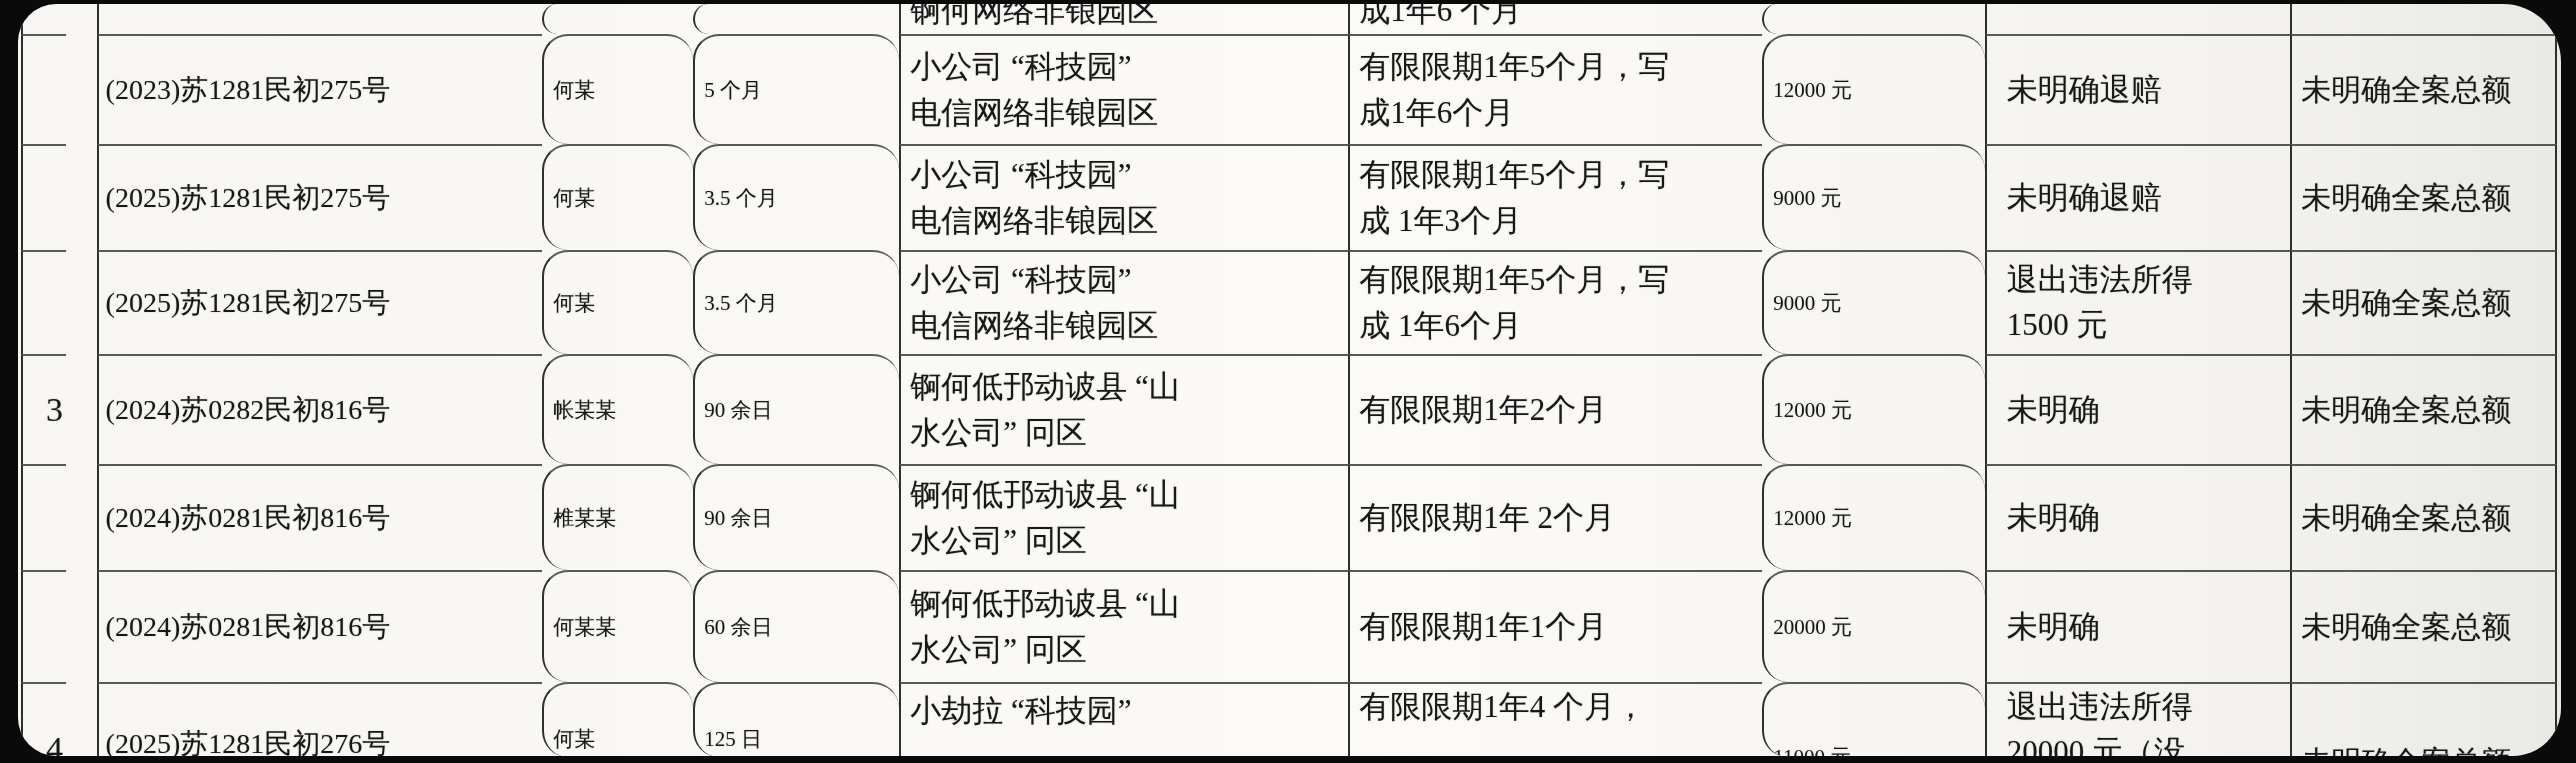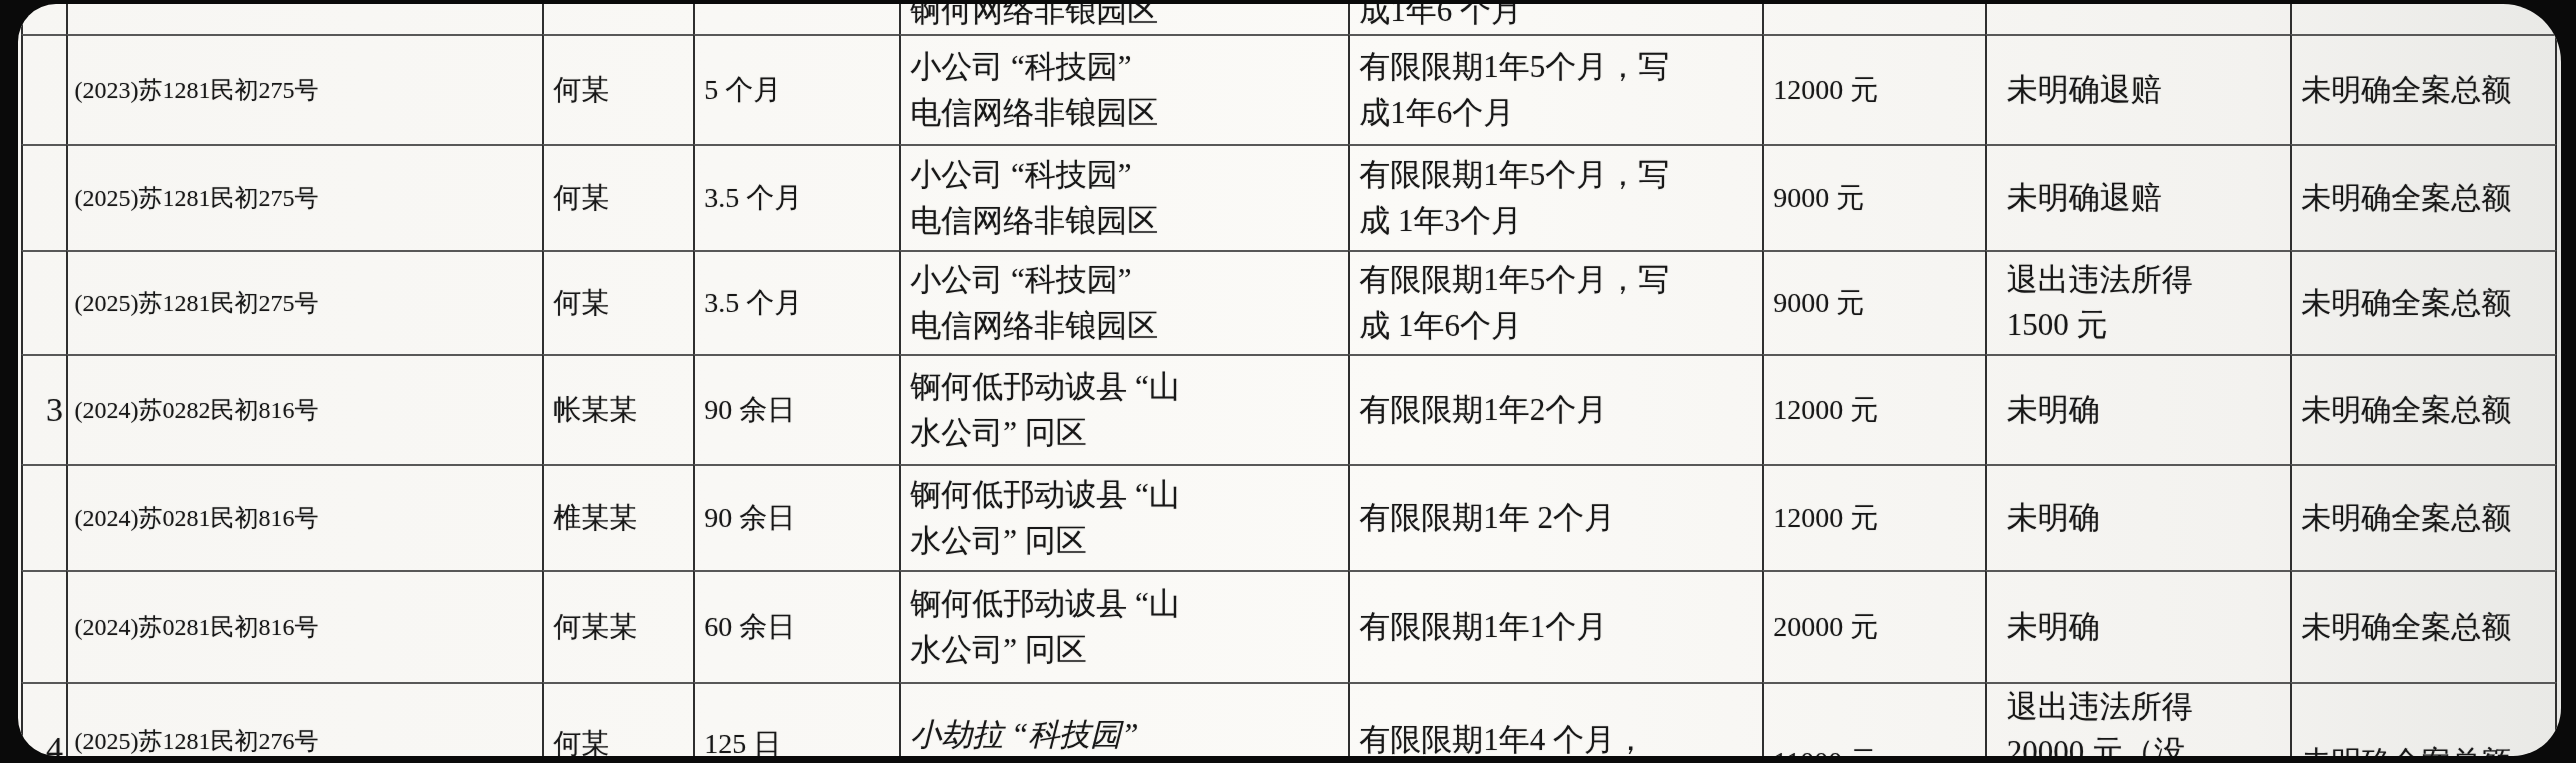--- a/index.html
+++ b/index.html
@@ -22,34 +22,34 @@
     border-top:2.7px solid #585858;
     display:flex;align-items:center;
     padding:0 6.9px 0 9.6px;
     overflow:hidden;
     font-size:31px;line-height:1.45;
     white-space:pre-line;
   }
   .txt{text-shadow:0 0 1.4px rgba(25,25,25,.28);}
   
   .c0{justify-content:flex-end;padding-right:2.7px;font-size:34px;}
-  .c1{font-size:24px;padding-left:6.9px;}
-  .c2,.c3,.c6{font-size:28px;}
+  .c1{font-size:28px;padding-left:6.9px;margin-left:31px;}
+  .c2,.c3,.c6{font-size:21px;border-radius:26px;}
   .c4{font-size:31px;line-height:1.5;}
   .c5{font-size:31px;line-height:1.5;}
   .c7{font-size:31px;line-height:1.45;padding-left:20px;}
   .c8{font-size:30px;border-right:2.1px solid #2f2f2f;}
   
   .r0{border-top:none;align-items:flex-end;}
   .r0 .txt{margin-top:-6.2px;}
   
   .r7{align-items:flex-start;}
   .r7.c0 .txt,.r7.c1 .txt,.r7.c2 .txt,.r7.c3 .txt{margin-top:40px;}
-  .r7.c4 .txt{margin-top:28px;font-style:italic;}
-  .r7.c5 .txt{margin-top:33px;text-align:right;}
+  .r7.c4 .txt{margin-top:4px;}
+  .r7.c5 .txt{text-align:right;}
   .r7.c6 .txt{margin-top:58px;}
   .r7.c7 .txt{margin-top:1.4px;}
   .r7.c8 .txt{margin-top:56px;}
 </style>
 </head>
 <body>
 
 <div class="viewport">
   <div class="page">
     <div class="grid">

